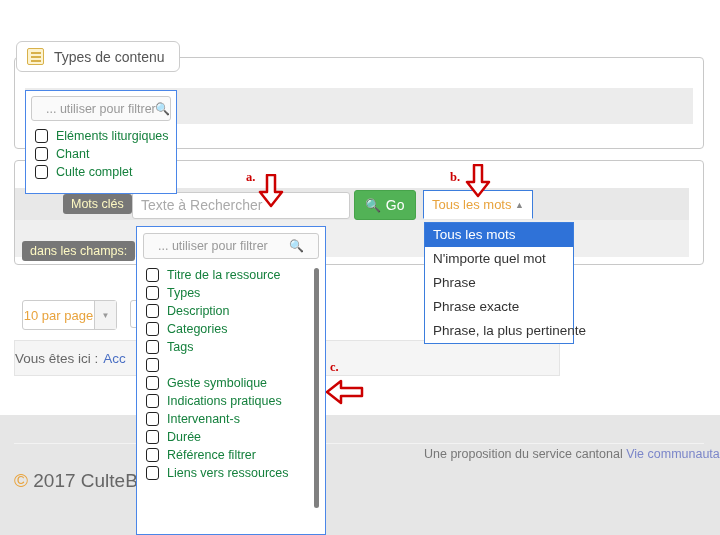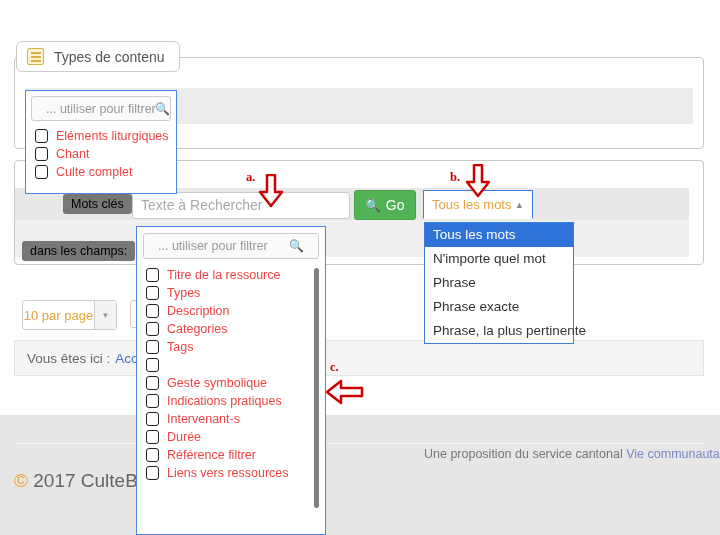--- a/index.html
+++ b/index.html
@@ -64,21 +64,21 @@
     border: 1px solid transparent;
   }
   #strip-types { left: 25px; top: 88px; width: 668px; height: 36px; }
   #strip-motscles { left: 15px; top: 188px; width: 674px; height: 32px; background:#e8e8e8;}
   #strip-champs   { left: 15px; top: 220px; width: 674px; height: 37px; background:#efefef;}
 
   
   .pill {
     position: absolute;
     background: #777777;
-    color: #000000;
+    color: #fef9c3;
     font-size: 12.5px;
     padding: 3px 8px;
     border-radius: 3px;
     white-space: nowrap;
   }
   #lbl-motscles { left: 63px; top: 194px; }
   #lbl-champs   { left: 22px; top: 241px; }
 
   
   #kw-input {
@@ -133,21 +133,21 @@
     background:#fafafa;
     display:flex; align-items:center; padding:0 14px;
     font-size:12.5px; color:#999999;
   }
   .filter-input .txt { flex:1 1 auto; white-space:nowrap; }
   .filter-input .mag { color:#555555; font-size:12px; }
   .filter-list { list-style:none; margin:0; padding:2px 0 4px 0; }
   .filter-list li {
     display:flex; align-items:center; gap:8px;
     padding:2px 6px 2px 9px;
-    font-size:12.5px; color:#ef4444;
+    font-size:12.5px; color:#15803d;
     cursor:pointer; white-space:nowrap;
   }
   .cbx {
     width:13px; height:14px; flex:0 0 auto;
     border:1.6px solid #222222; border-radius:3px; background:#ffffff;
   }
 
   
   #pop-types { left:25px; top:90px; width:152px; height:104px; }
   
@@ -173,23 +173,23 @@
     background:#f3f3f3; display:flex; align-items:center; justify-content:center;
     color:#999999; font-size:8px;
   }
   #btn2 {
     position:absolute; left:130px; top:300px; width:60px; height:28px;
     border:1px solid #cccccc; border-radius:3px; background:#ffffff;
   }
 
   
   #breadcrumb-bar {
-    position:absolute; left:14px; top:340px; width:690px; height:36px;
+    position:absolute; left:14px; top:340px; width:546px; height:36px;
     background:#f5f5f5; border:1px solid #e4e4e4;
-    display:flex; align-items:center; padding-left:12px;
+    display:flex; align-items:center; padding-left:0;
     font-size:13.5px; color:#666666; gap:5px;
   }
   #breadcrumb-bar a { color:#4a6fc4; text-decoration:none; }
 
   
   #footer {
     position:absolute; left:0; top:415px; width:720px; height:120px;
     background:#e6e6e6;
   }
   #footer .hr {

